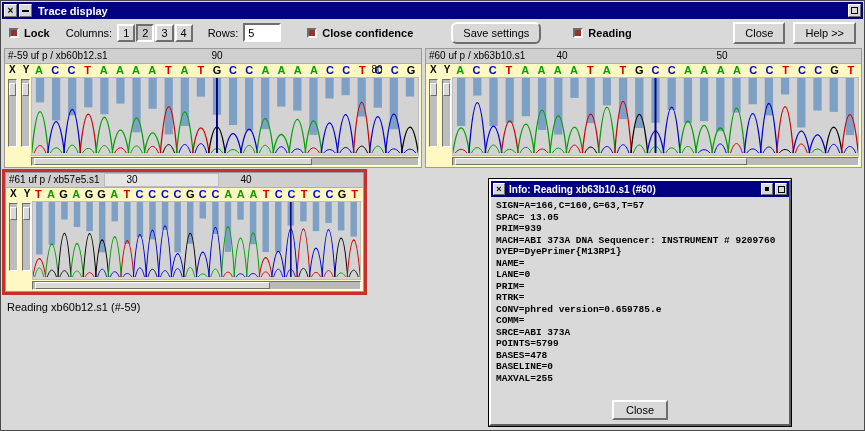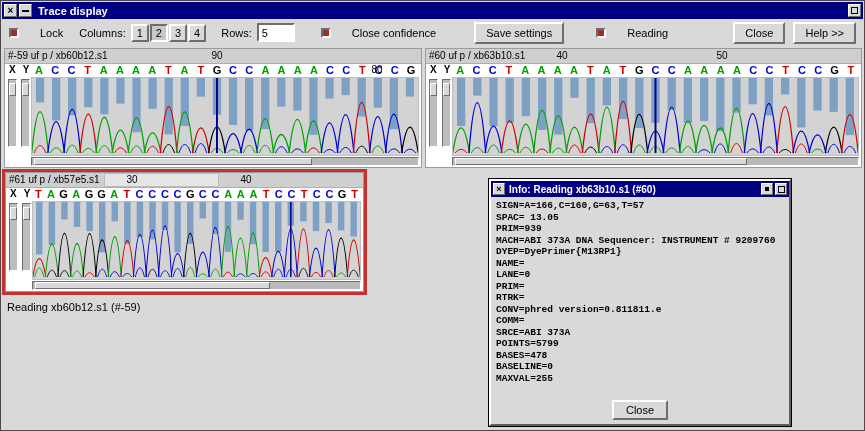--- a/index.html
+++ b/index.html
@@ -13,39 +13,39 @@
   .tb-icon{width:13px;height:13px;background:#d9d9d9;border:1px solid;border-color:#fff #6e6e6e #6e6e6e #fff;
            display:flex;align-items:center;justify-content:center;font-size:10px;font-weight:bold;line-height:1;}
   .titlebar .title{color:#fff;font-size:11px;font-weight:bold;margin-left:4px;flex:1;white-space:nowrap;}
   .box-glyph{width:7px;height:7px;border:1px solid #000;}
   .dash-glyph{width:7px;height:2px;background:#000;}
   .dot-glyph{width:4px;height:4px;background:#000;}
 
   
   .toolbar{position:absolute;left:1px;top:18px;right:1px;height:27px;display:flex;align-items:center;
            padding:0 7px;font-size:11px;}
-  .cb{display:flex;align-items:center;gap:21px;cursor:default;}
+  .cb{display:flex;align-items:center;gap:5px;cursor:default;font-weight:bold;}
   .cb-ind{width:10px;height:10px;background:#9e2f2f;border:2px solid;border-color:#6e6e6e #fff #fff #6e6e6e;flex:0 0 auto;}
   .btn{background:#d9d9d9;border:2px solid;border-color:#fff #6e6e6e #6e6e6e #fff;
        font-family:inherit;font-size:11px;padding:3px 10px;color:#000;white-space:nowrap;}
   .col-btn{padding:1px 4px;min-width:15px;margin-right:1px;}
   .col-btn.pressed{border-color:#6e6e6e #fff #fff #6e6e6e;background:#c8c8c8;}
   .entry{width:38px;height:19px;background:#fff;border:2px solid;border-color:#6e6e6e #fff #fff #6e6e6e;
          font-family:inherit;font-size:11px;padding:0 3px;}
   .tb-lock{margin-right:16px;}
   .tb-columns-label{margin-right:5px;}
   .columns-buttons{display:flex;margin-right:14px;}
   .tb-rows-label{margin-right:5px;}
   .entry{margin-right:26px;}
   .tb-showconf{margin-right:38px;}
-  .save-btn{margin-right:32px;}
+  .save-btn{margin-right:32px;border-radius:6px;}
   .close-btn-main{margin-left:auto;margin-right:8px;}
 
   
-  .panel{position:absolute;background:#ffffff;border:1px solid #9b9b9b;}
+  .panel{position:absolute;background:#fef9c3;border:1px solid #9b9b9b;}
   #panel-0{left:3px;top:47px;width:418px;height:120px;}
   #panel-1{left:424px;top:47px;width:437px;height:120px;}
   #panel-2{left:4px;top:171px;width:359px;height:120px;}
   .panel.selected{outline:3px solid #c53030;}
   .panel-header{position:relative;height:15px;background:#cfcfcf;border-bottom:1px solid #aeaeae;}
   .panel-title{position:absolute;left:3px;top:1px;font-size:10px;white-space:nowrap;z-index:2;}
   .ruler{position:absolute;left:26px;top:0;right:2px;bottom:0;}
   .ruler-num{position:absolute;top:1px;font-size:10px;transform:translateX(-50%);z-index:1;}
   .ruler-highlight{position:absolute;top:0;height:14px;background:#e5e5e5;border:1px solid #bbb;}
   .panel-body{position:absolute;top:15px;left:0;right:0;bottom:0;display:flex;}
@@ -545,21 +545,21 @@
     <div class="info-body">
         <div class="info-line">SIGN=A=166,C=160,G=63,T=57</div>
         <div class="info-line">SPAC= 13.05</div>
         <div class="info-line">PRIM=939</div>
         <div class="info-line">MACH=ABI 373A DNA Sequencer: INSTRUMENT # 9209760</div>
         <div class="info-line">DYEP=DyePrimer{M13RP1}</div>
         <div class="info-line">NAME=</div>
         <div class="info-line">LANE=0</div>
         <div class="info-line">PRIM=</div>
         <div class="info-line">RTRK=</div>
-        <div class="info-line">CONV=phred version=0.811811.e</div>
+        <div class="info-line">CONV=phred version=0.659785.e</div>
         <div class="info-line">COMM=</div>
         <div class="info-line">SRCE=ABI 373A</div>
         <div class="info-line">POINTS=5799</div>
         <div class="info-line">BASES=478</div>
         <div class="info-line">BASELINE=0</div>
         <div class="info-line">MAXVAL=255</div>
       </div>
     <div class="dialog-close-row">
       <button class="btn">Close</button>
     </div>

